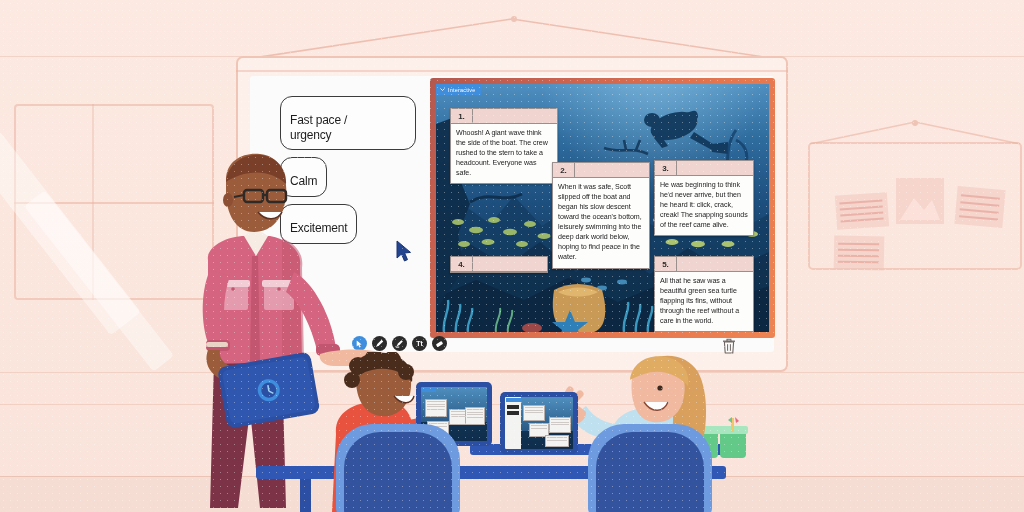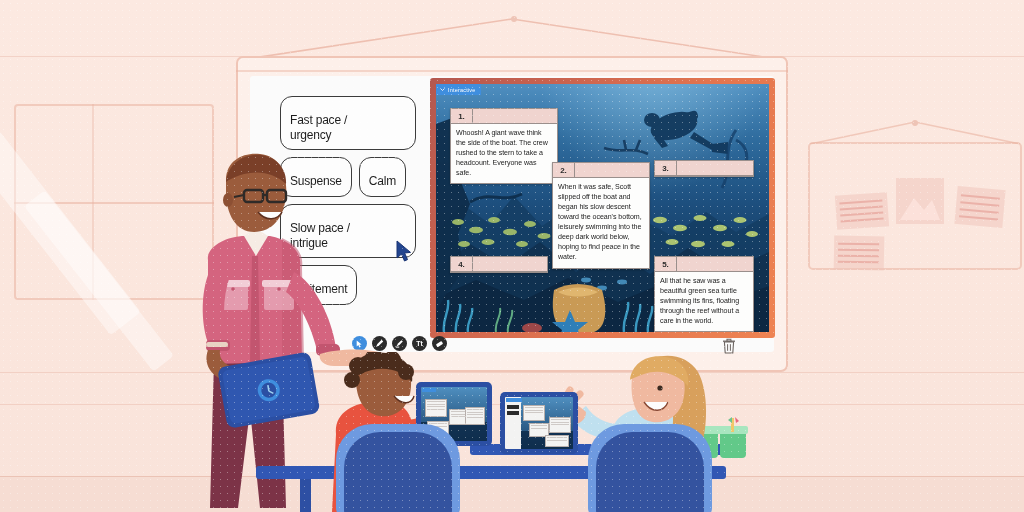--- a/index.html
+++ b/index.html
@@ -144,25 +144,22 @@
   </svg>
   <div class="nail"></div>
   <div class="board-frame"></div>
   <div class="board-lip"></div>
   <div class="board-white"></div>
 
   <div class="chips">
     <div class="chip" style="white-space:pre-line;">Fast pace /
 urgency</div>
     <div class="chip-row">
-      <div class="chip">Suspense</div>
       <div class="chip">Calm</div>
     </div>
-    <div class="chip" style="white-space:pre-line;">Slow pace /
-intrigue</div>
     <div class="chip inline">Excitement</div>
   </div>
 
   <svg class="cursor" viewBox="0 0 17 22">
     <path d="M1 1 L1 18 L5.5 14 L8.5 21 L11.5 19.6 L8.6 13 L14.5 12.4 Z" fill="#23458f" stroke="#1a3474" stroke-width="1"></path>
   </svg>
 
   <div class="slide">
     <div class="slide-frame"></div>
     <div class="slide-inner">
@@ -262,35 +259,36 @@
           <div class="card-bar"></div>
         </div>
         <div class="card-body">When it was safe, Scott slipped off the boat and began his slow descent toward the ocean's bottom, leisurely swimming into the deep dark world below, hoping to find peace in the water.</div>
       </div>
 
       <div class="card" style="left:218px; top:76px; width:100px;">
         <div class="card-hd">
           <div class="card-num">3.</div>
           <div class="card-bar"></div>
         </div>
+        <div class="card-body">He was beginning to think he'd never arrive, but then he heard it: click, crack, creak! The snapping sounds of the reef came alive.</div>
       </div>
 
       <div class="card" style="left:14px; top:172px; width:98px;">
         <div class="card-hd">
           <div class="card-num">4.</div>
           <div class="card-bar"></div>
         </div>
       </div>
 
       <div class="card" style="left:218px; top:172px; width:100px;">
         <div class="card-hd">
           <div class="card-num">5.</div>
           <div class="card-bar"></div>
         </div>
-        <div class="card-body">All that he saw was a beautiful green sea turtle swimming its fins, floating through the reef without a care in the world.</div>
+        <div class="card-body">All that he saw was a beautiful green sea turtle flapping its fins, without through the reef without a care in the world.</div>
       </div>
 
       <div class="slide-badge">
         <svg width="5" height="5" viewBox="0 0 10 10">
           <path d="M1 3 L5 7 L9 3" fill="none" stroke="#fff" stroke-width="1.6"></path>
         </svg>
         <span>Interactive</span>
       </div>
 
     </div>

